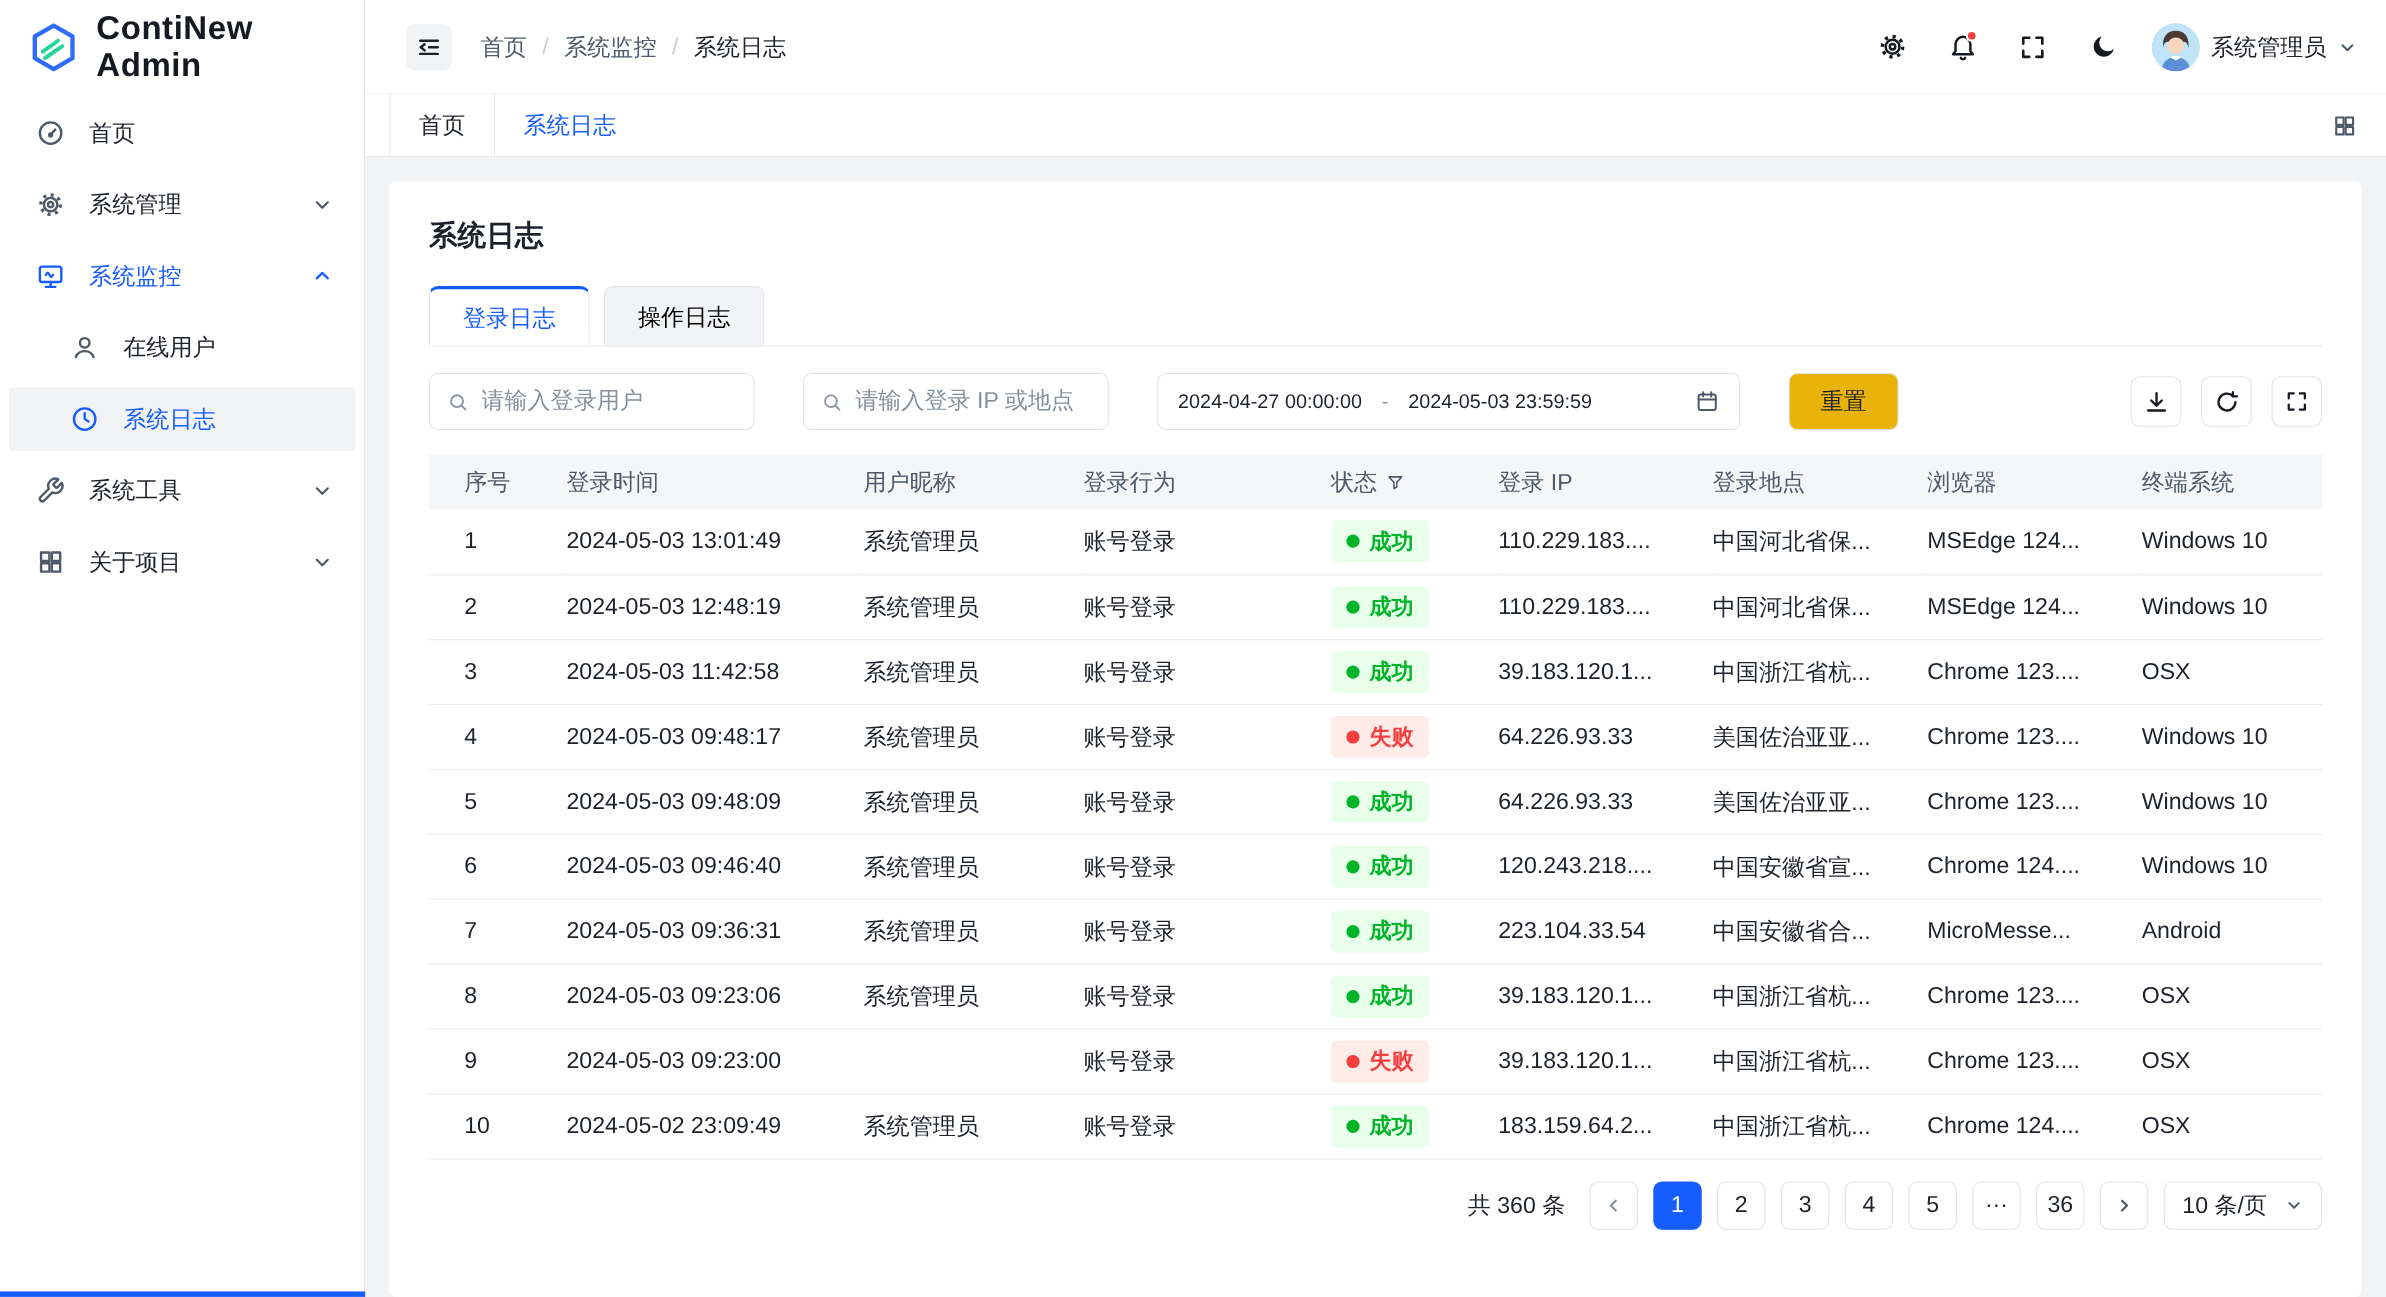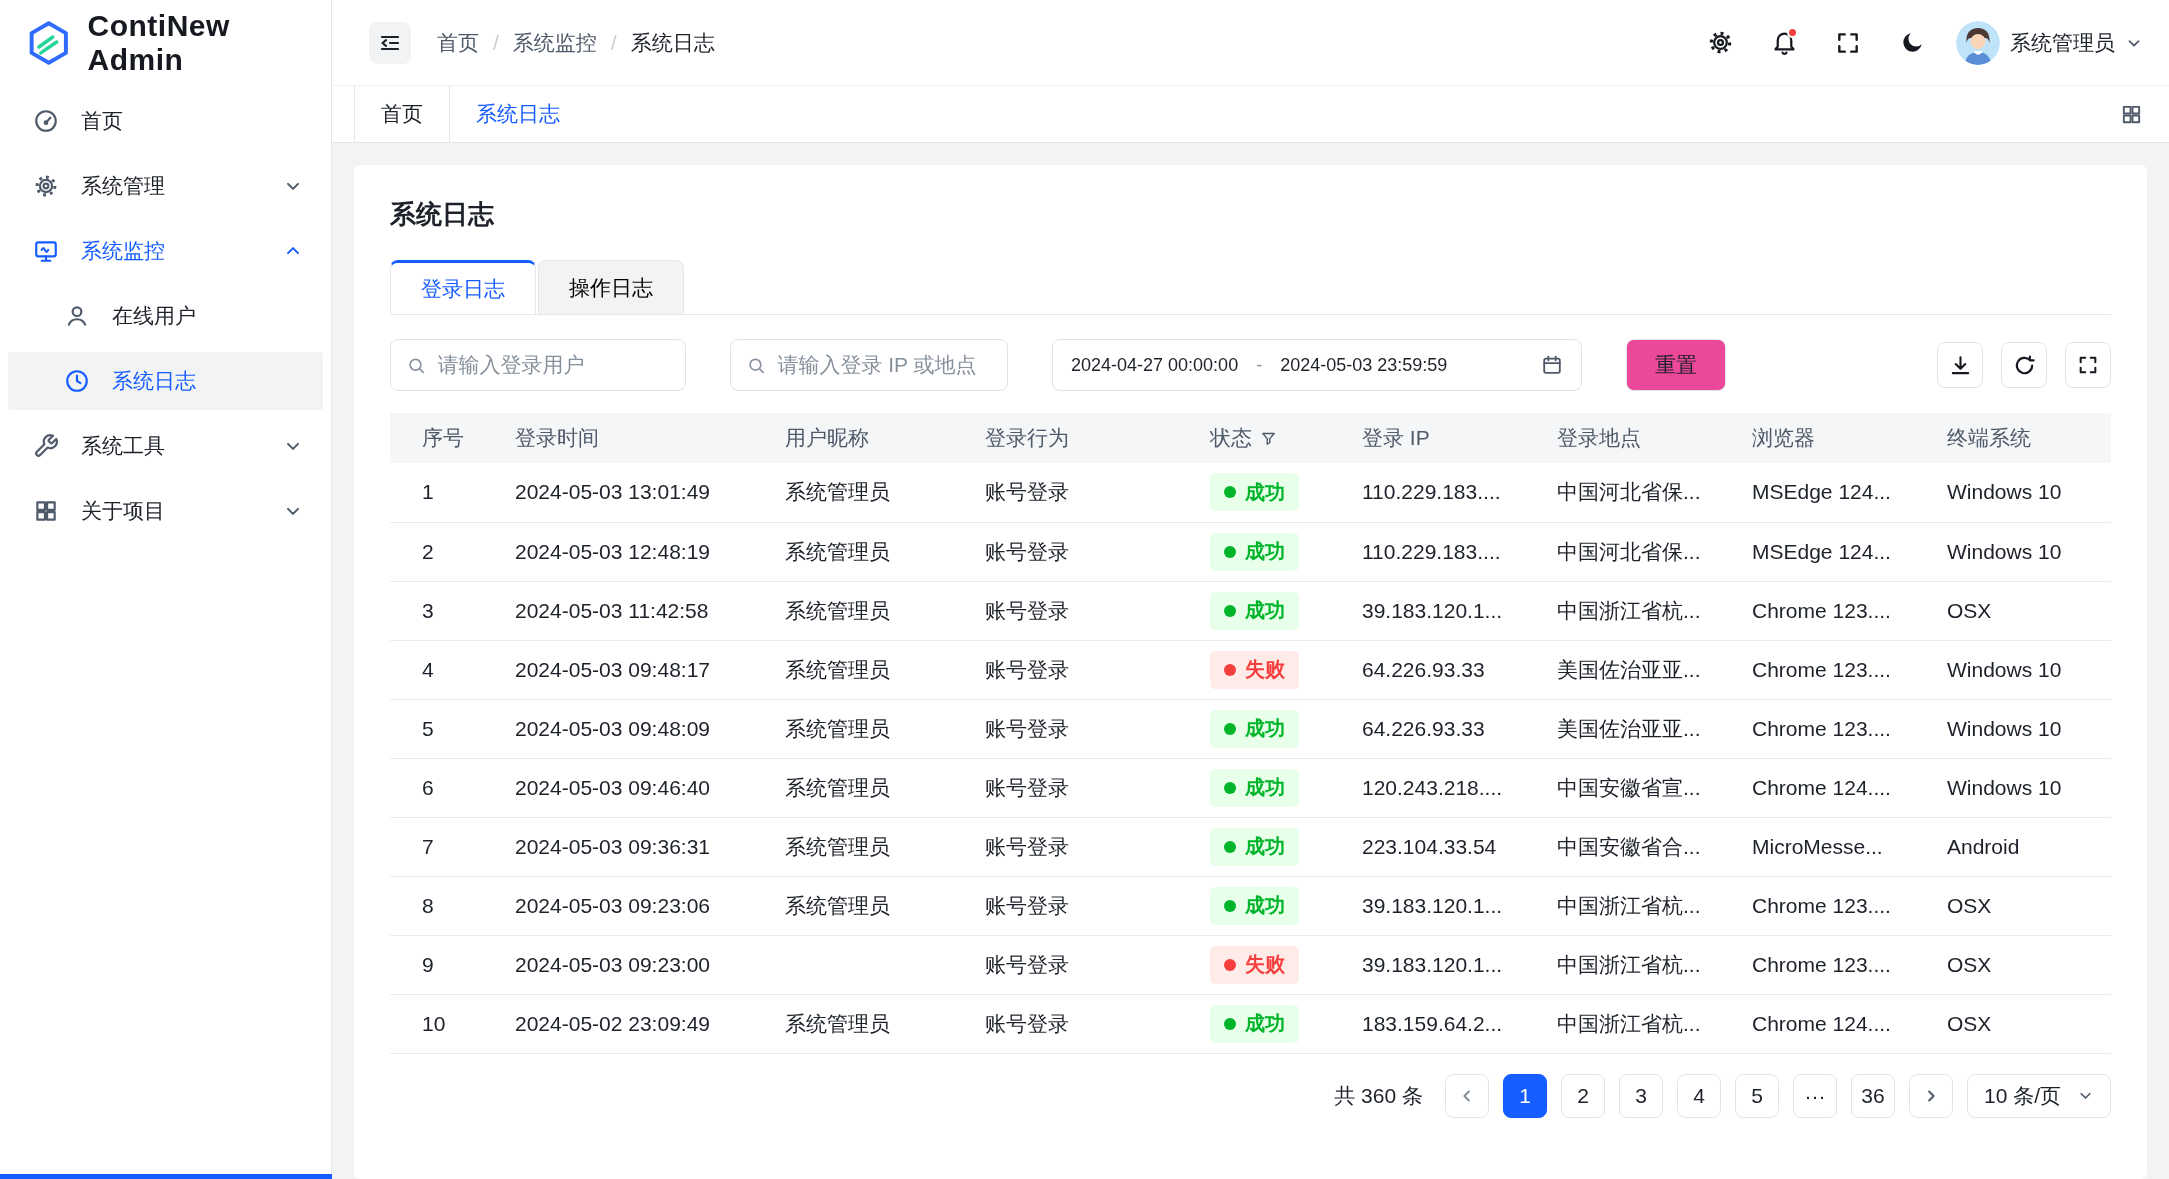--- a/index.html
+++ b/index.html
@@ -41,34 +41,34 @@
   .tabbar { height:57px; background:#fff; border-bottom:1px solid #e5e6eb; display:flex; align-items:stretch; padding-left:22px; }
   .vtab { display:flex; align-items:center; padding:0 26px; font-size:21px; color:#1d2129; border-left:1px solid #e5e6eb; cursor:pointer; }
   .vtab:last-of-type { border-right:1px solid #e5e6eb; }
   .vtab.active { color:#165dff; }
   .tabbar-right { margin-left:auto; display:flex; align-items:center; padding-right:26px; color:#4e5969; }
 
   .content { flex:1; background:#f2f3f5; padding:22px 22px 0; overflow:hidden; }
   .card { background:#fff; border-radius:6px; height:100%; padding:32px 36px; }
   .page-title { font-size:26px; font-weight:700; color:#1d2129; margin-bottom:28px; }
 
-  .card-tabs { display:flex; gap:2px; border-bottom:1px solid #e5e6eb; }
+  .card-tabs { display:flex; gap:13px; border-bottom:1px solid #e5e6eb; }
   .ctab { height:54px; padding:0 30px; display:flex; align-items:center; font-size:21px; border-radius:8px 8px 0 0; cursor:pointer; }
   .ctab.active { background:#fff; border:1px solid #e5e6eb; border-bottom:none; border-top:3px solid #165dff; color:#165dff; margin-bottom:-1px; font-weight:500; }
   .ctab.inactive { background:#f2f3f5; border:1px solid #e5e6eb; border-bottom:none; color:#000000; }
 
   .filters { display:flex; align-items:center; gap:44px; margin-top:24px; }
   .inputbox { height:52px; border:1px solid #e0e3e8; border-radius:8px; display:flex; align-items:center; padding:0 16px; gap:12px; background:#fff; color:#8a919f; }
   .inputbox input { border:none; outline:none; font-size:21px; color:#1d2129; width:100%; font-family:inherit; background:transparent; }
   .inputbox input::placeholder { color:#86909c; }
   .ib-user { width:296px; } .ib-ip { width:278px; }
   .daterange { width:530px; height:52px; border:1px solid #e0e3e8; border-radius:8px; display:flex; align-items:center; padding:0 18px; gap:18px; font-size:18px; color:#1d2129; cursor:pointer; }
   .dr-sep { color:#86909c; }
   .dr-cal { margin-left:auto; color:#4e5969; }
-  .btn-reset { height:52px; padding:0 28px; background:#ec4899; border:1px solid #e0e3e8; border-radius:8px; font-size:21px; color:#1d2129; cursor:pointer; font-family:inherit; }
+  .btn-reset { height:52px; padding:0 28px; background:#eab308; border:1px solid #e0e3e8; border-radius:8px; font-size:21px; color:#1d2129; cursor:pointer; font-family:inherit; }
   .filters-right { margin-left:auto; display:flex; gap:18px; }
   .icon-btn { width:46px; height:46px; background:#fff; border:1px solid #e0e3e8; border-radius:8px; display:flex; align-items:center; justify-content:center; color:#16191f; cursor:pointer; }
 
   table.log { width:100%; border-collapse:collapse; table-layout:fixed; margin-top:22px; }
   table.log col.c1{width:125px} col.c2{width:270px} col.c3{width:200px} col.c4{width:225px} col.c5{width:152px} col.c6{width:195px} col.c7{width:195px} col.c8{width:195px}
   table.log th { background:#f5f6f8; height:50px; text-align:left; font-size:21px; font-weight:500; color:#4e5969; padding:0 10px 0 0; white-space:nowrap; }
   table.log th:first-child, table.log td:first-child { padding-left:32px; }
   table.log td { height:59px; border-bottom:1px solid #e9ebf0; font-size:21px; color:#1d2129; padding:0 10px 0 0; white-space:nowrap; overflow:hidden; }
   .th-inner { display:flex; align-items:center; gap:8px; }
   .funnel { color:#4e5969; cursor:pointer; }

